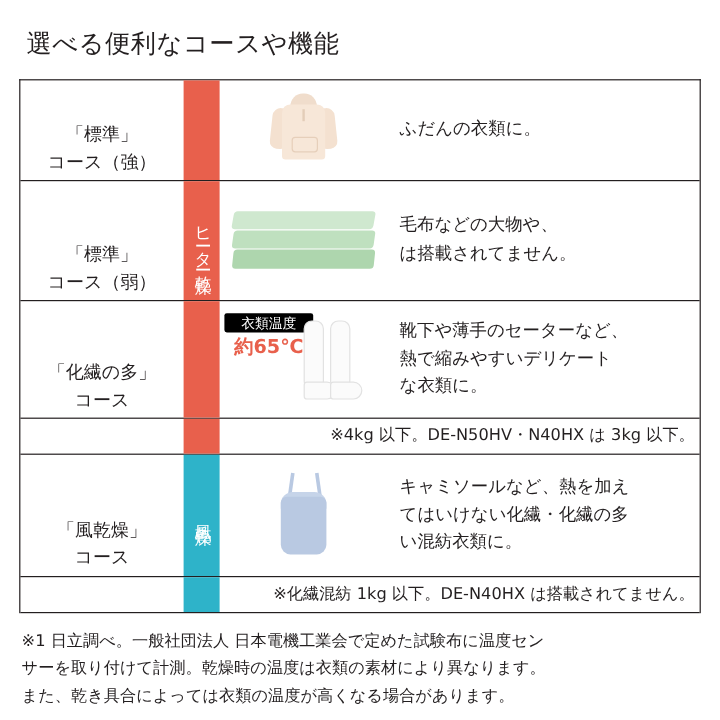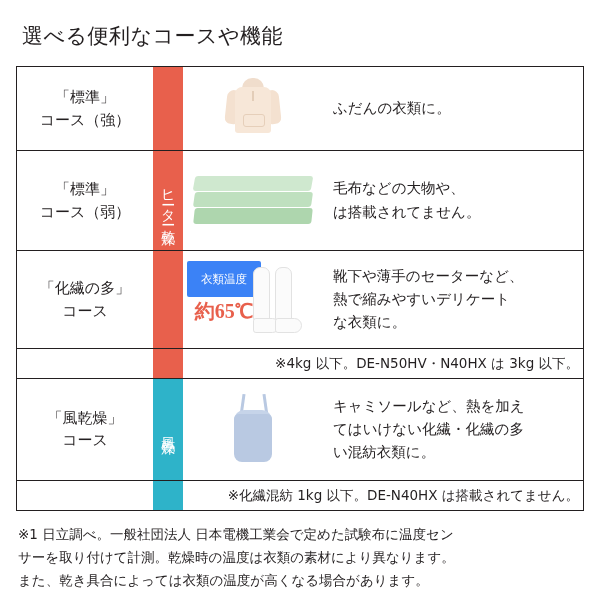--- a/index.html
+++ b/index.html
@@ -37,21 +37,21 @@
   }
   .row {
     display: flex;
     border-bottom: 1px solid #231f20;
     box-sizing: border-box;
   }
   .col-course {
     width: 136px;
     flex: 0 0 136px;
     display: flex;
-    align-items: center;
+    align-items: flex-end;
     justify-content: center;
     text-align: center;
     font-size: 15px;
     line-height: 1.5;
     padding: 4px 2px;
     box-sizing: border-box;
   }
   .col-mode {
     width: 30px;
     flex: 0 0 30px;
@@ -217,32 +217,31 @@
     position: absolute;
     left: 4px;
     top: 10px;
     width: 74px;
     text-align: center;
     color: #e8604c;
     line-height: 1.25;
   }
   .temp-badge .t1 {
     font-size: 11.5px;
-    background: #3b82f6;
+    background: #000000;
     color: #ffffff;
     display: block;
-    padding: 11px 0;
+    padding: 1px 0;
     border-radius: 2px;
   }
   .temp-badge .t2 {
-    font-size: 20px;
+    font-size: 16px;
     font-weight: 700;
     display: block;
     margin-top: 2px;
-    font-family: Liberation Serif, serif;
   }
   .camisole {
     position: relative;
     width: 54px;
     height: 70px;
   }
   .camisole .torso {
     position: absolute;
     left: 8px; top: 20px;
     width: 38px; height: 48px;

